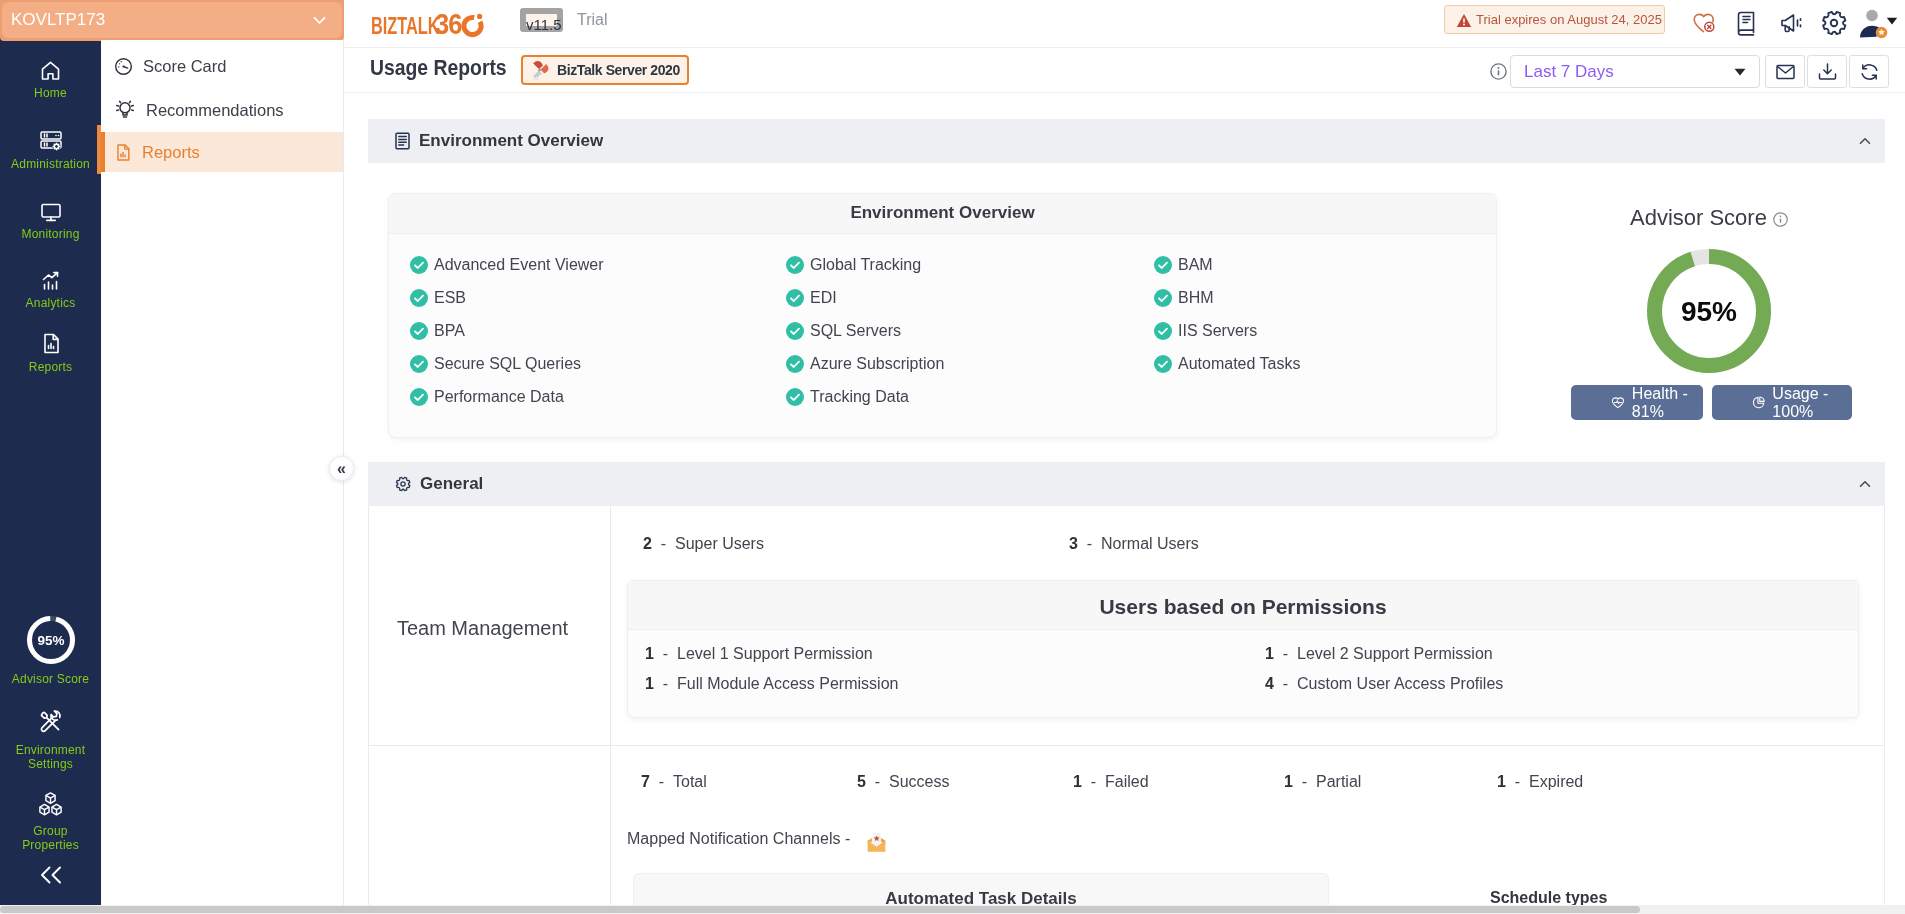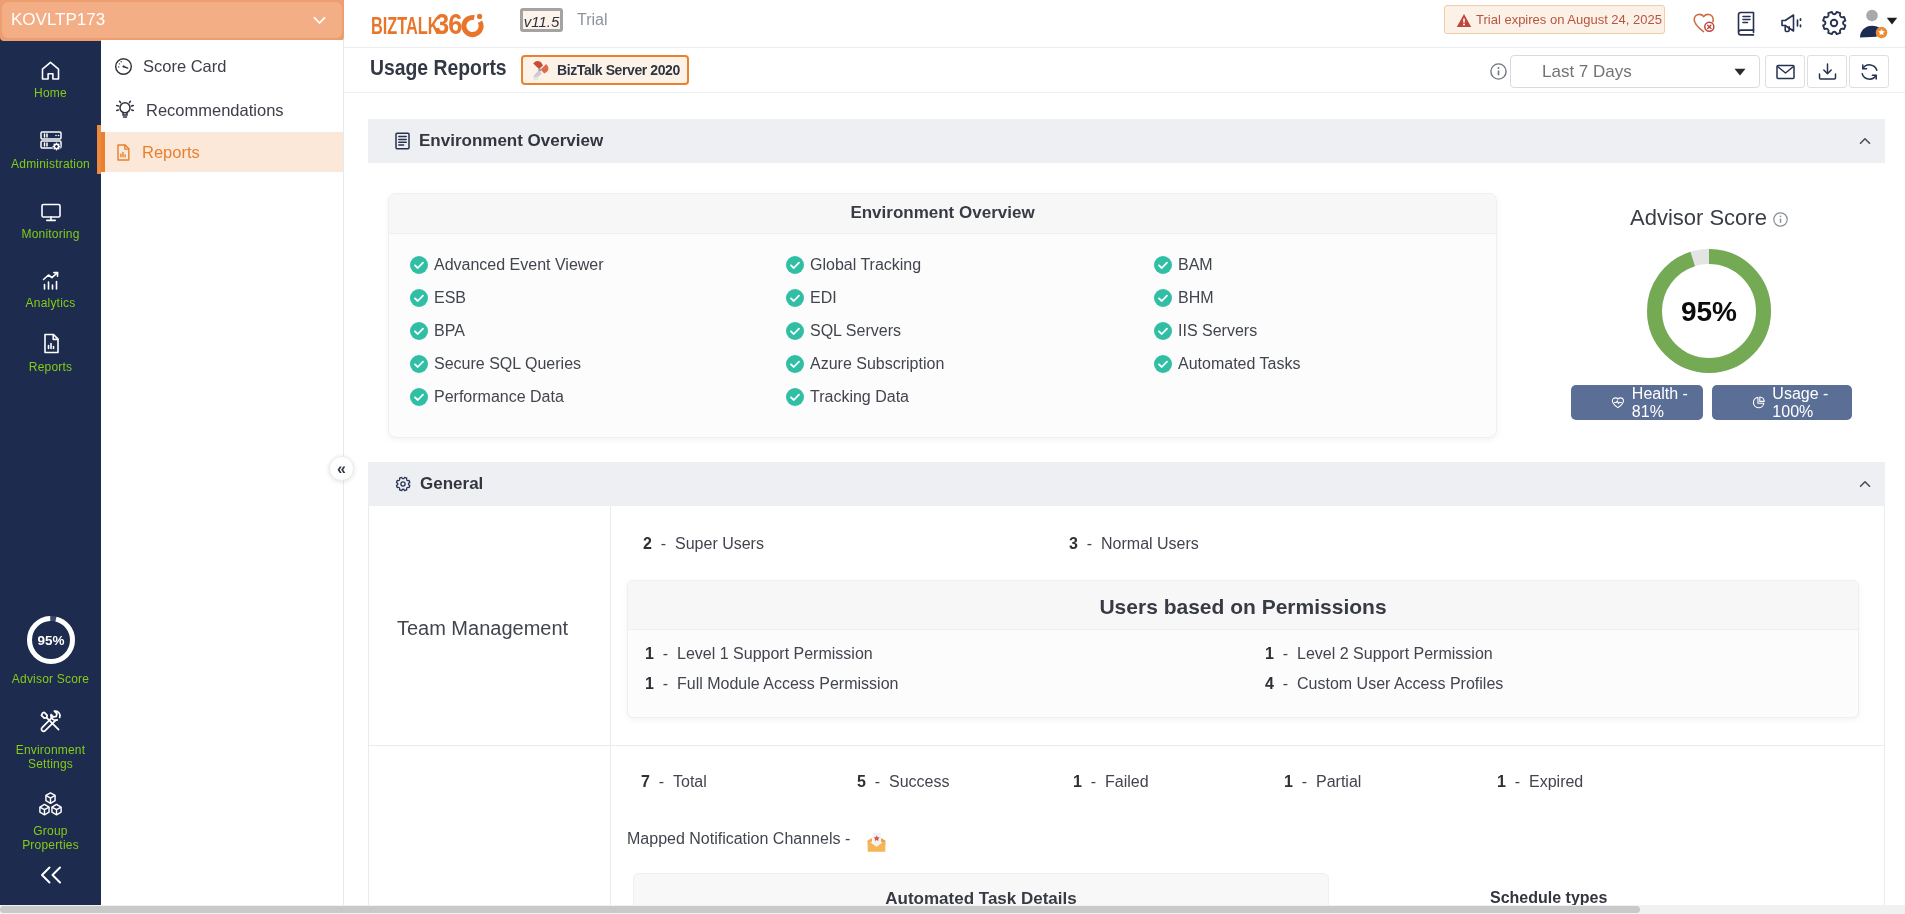--- a/index.html
+++ b/index.html
@@ -25,33 +25,33 @@
 .mitem.active { background:#fce8d8; border-left:4px solid #e8802f; color:#e8802f; }
 .mitem.active svg { margin-left:8px; }
 
 #collapse { position:absolute; left:329px; top:456px; width:25px; height:25px; background:#fff; border:1px solid #ececf0; border-radius:50%; box-shadow:0 1px 5px rgba(0,0,0,.12); z-index:5; text-align:center; line-height:23px; font-size:16px; font-weight:700; color:#2d3748; }
 
 
 #topbar { position:absolute; left:344px; top:0; width:1561px; height:48px; background:#fff; border-bottom:1px solid #ebedef; }
 #logo { position:absolute; left:27px; top:7px; color:#e8752a; }
 #logo .lt { display:inline-block; font-size:24px; font-weight:800; transform:scaleX(.68); transform-origin:0 60%; margin-right:-37px; }
 #logo .ln { display:inline-block; font-size:30px; font-weight:700; transform:scaleX(.85); transform-origin:0 60%; margin-right:-5px; letter-spacing:-1px; }
-#vbadge { position:absolute; left:176px; top:8px; width:43px; height:24px; background:#fdf3ea; border:3px solid #a3a3a3; border-radius:3px; text-align:center; line-height:22px; font-size:15px; color:#2f3340;font-style:italic; }
+#vbadge { position:absolute; left:176px; top:8px; width:43px; height:24px; background:#fdf3ea; border:6px solid #a3a3a3; border-radius:3px; text-align:center; line-height:22px; font-size:15px; color:#2f3340; }
 #trial { position:absolute; left:233px; top:11px; font-size:16px; color:#8d949e; }
 #warnbox { position:absolute; left:1100px; top:5px; width:221px; height:29px; background:#fcf1e7; border:1px solid #f0cda9; border-radius:3px; font-size:13px; color:#b65540; line-height:27px; padding:0 0 0 31px; white-space:nowrap; }
 .tico { position:absolute; top:8px; }
 
 
 #main { position:absolute; left:344px; top:48px; width:1561px; height:859px; background:#fff; }
 #pagetitle { position:absolute; left:26px; top:7px; font-size:22px; font-weight:700; color:#333845; transform:scaleX(.88); transform-origin:0 50%; white-space:nowrap; }
 #srvbadge { position:absolute; left:177px; top:7px; height:30px; border:2px solid #e8822f; background:#fdf2e7; border-radius:4px; display:flex; align-items:center; padding:0 7px; font-size:14px; letter-spacing:-0.4px; font-weight:700; color:#2f3540; }
 #srvbadge svg { margin-right:7px; }
 #bcline { position:absolute; left:0px; top:44px; width:1561px; border-bottom:1px solid #edeff1; }
 #infoico { position:absolute; left:1146px; top:15px; }
-#ddl { position:absolute; left:1166px; top:7px; width:250px; height:33px; border:1px solid #d9dbde; border-radius:4px; background:#fff; font-size:17px; color:#737373; line-height:31px; padding-left:31px; }
+#ddl { position:absolute; left:1166px; top:7px; width:250px; height:33px; border:1px solid #d9dbde; border-radius:4px; background:#fff; font-size:17px; color:#8b5cf6; line-height:31px; padding-left:13px; }
 #ddl svg { position:absolute; right:13px; top:12px; }
 .tbtn { position:absolute; top:7px; width:40px; height:33px; border:1px solid #dde0e3; border-radius:3px; background:#fff; display:flex; align-items:center; justify-content:center; }
 
 .sechead { position:absolute; left:24px; width:1517px; height:44px; background:#edeff2; display:flex; align-items:center; font-size:17px; font-weight:700; color:#33363f; }
 .sechead svg.hico { margin-left:26px; margin-right:8px; }
 .sechead .caret { position:absolute; right:14px; top:18px; }
 
 
 #eocard { position:absolute; left:44px; top:145px; width:1109px; height:245px; background:#fcfcfd; border:1px solid #efeff2; border-radius:8px; box-shadow:0 2px 6px rgba(16,24,40,.05); }
 .chead { position:absolute; left:0; top:0; width:100%; background:#f7f7f8; border-radius:8px 8px 0 0; }

